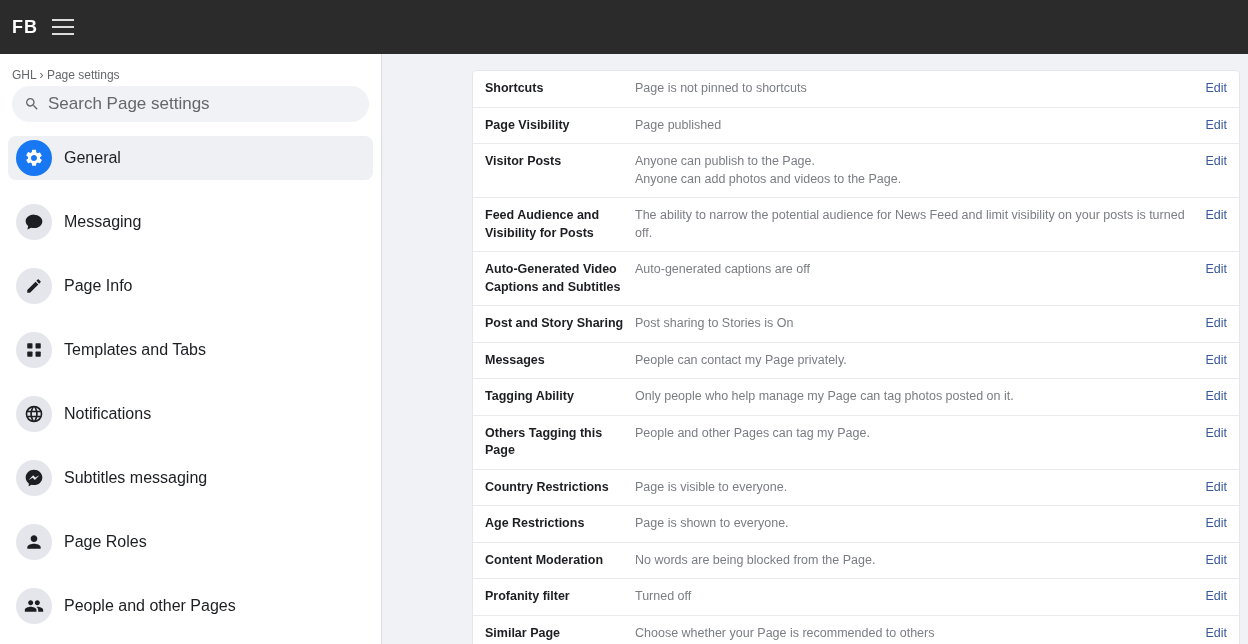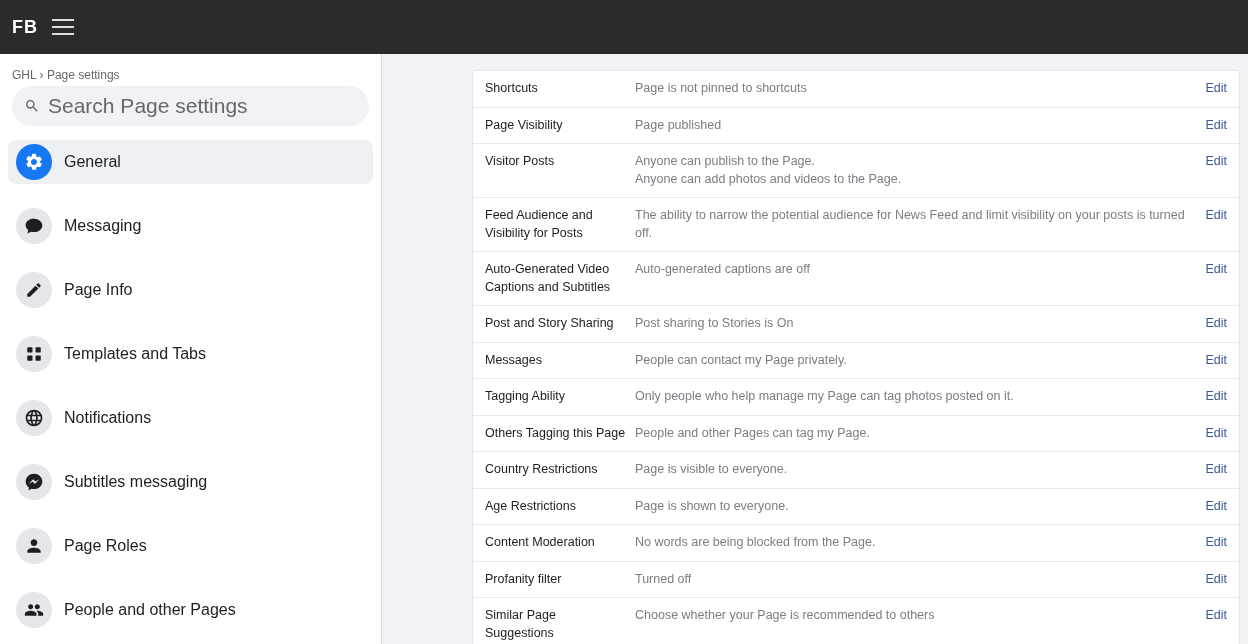--- a/index.html
+++ b/index.html
@@ -66,21 +66,21 @@
       display: flex;
       align-items: center;
       gap: 8px;
       margin: 0 4px 14px 4px;
     }
     .search-wrap svg { flex-shrink: 0; }
     .search-wrap input {
       border: none;
       outline: none;
       background: transparent;
-      font-size: 21px;
+      font-size: 17px;
       width: 100%;
       color: #737373;
     }
     .search-wrap input::placeholder { color: #65676b; }
     .nav-list { list-style: none; }
     .nav-item {
       display: flex;
       align-items: center;
       gap: 12px;
       padding: 4px 8px;
@@ -122,21 +122,21 @@
       align-items: flex-start;
       padding: 9px 12px;
       border-bottom: 1px solid #e9eaec;
       font-size: 12.5px;
       line-height: 1.4;
     }
     .setting-row:last-child { border-bottom: none; }
     .setting-label {
       width: 150px;
       flex-shrink: 0;
-      font-weight: 400;
+      font-weight: 700;
       color: #1c1e21;
       font-size: 12.5px;
       padding-right: 8px;
     }
     .setting-value {
       flex: 1;
       color: #7a7d82;
       font-size: 12.5px;
       white-space: pre-line;
     }

